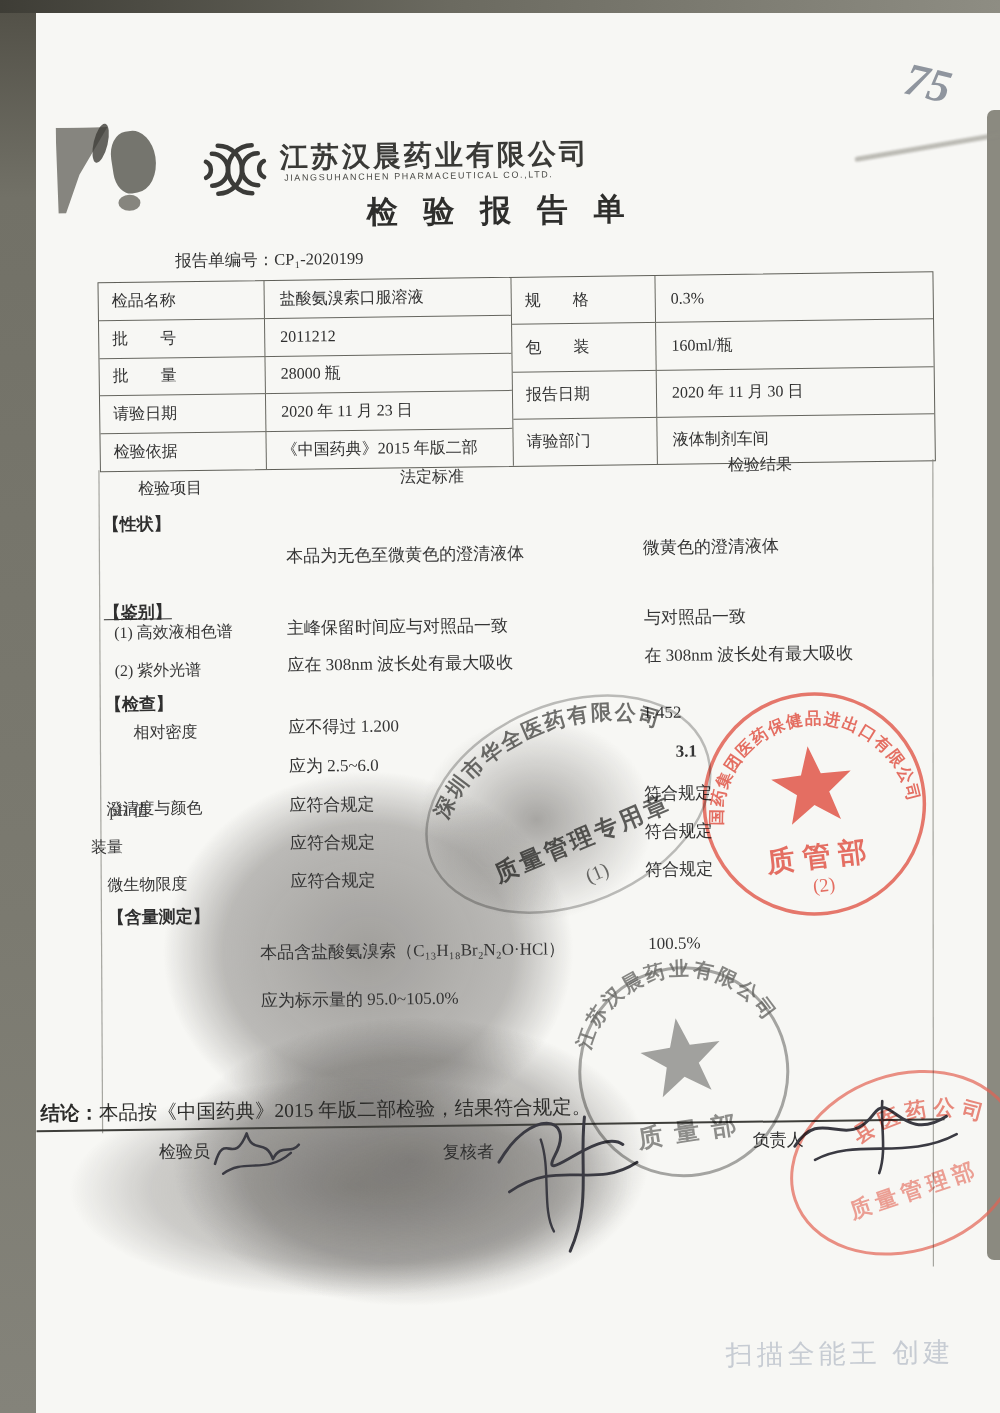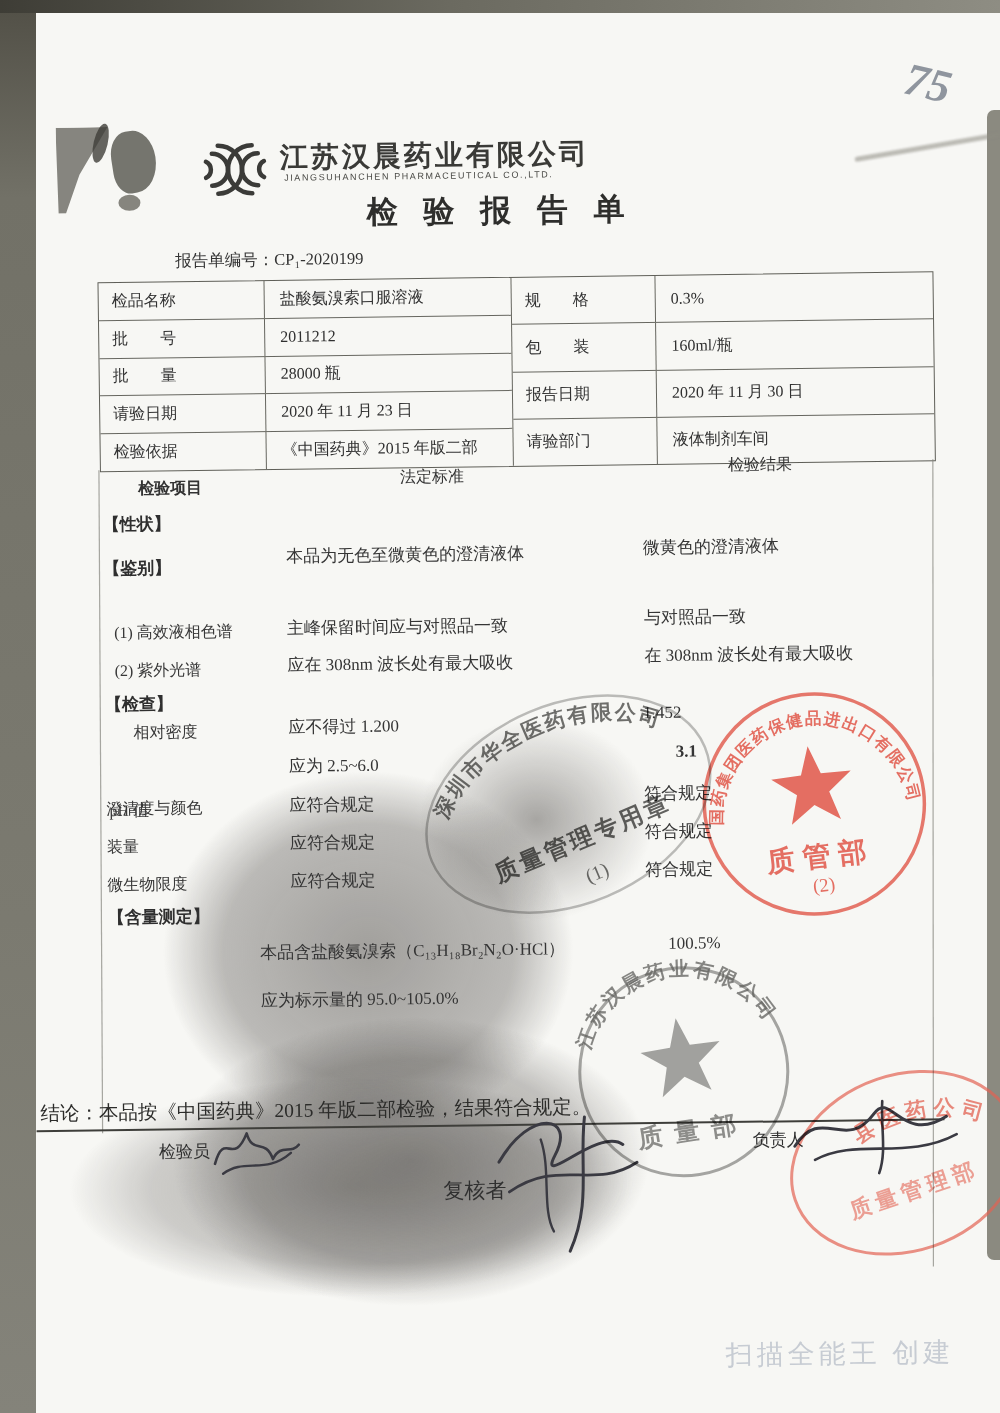--- a/index.html
+++ b/index.html
@@ -120,65 +120,65 @@
   <svg class="abs" style="left:0;top:0;" width="1000" height="1300" viewBox="0 0 1000 1300">
     <path d="M97 465 C96 700 94 920 92 1128" stroke="#83837c" stroke-width="1.2" fill="none" opacity="0.7"></path>
     <path d="M931 465 C930 700 926 980 921 1272" stroke="#83837c" stroke-width="1.2" fill="none" opacity="0.7"></path>
   </svg>
 
   <div class="abs smudge" style="left:110px;top:730px;width:500px;height:440px;background:radial-gradient(closest-side,rgba(146,144,141,.85),rgba(146,144,141,.6) 58%,rgba(146,144,141,0) 82%);"></div>
   <div class="abs smudge" style="left:120px;top:990px;width:560px;height:340px;background:radial-gradient(closest-side,rgba(150,148,145,.85),rgba(150,148,145,.55) 60%,rgba(150,148,145,0) 85%);"></div>
   <div class="abs smudge" style="left:20px;top:1060px;width:640px;height:250px;background:radial-gradient(closest-side,rgba(152,150,147,.7),rgba(152,150,147,.45) 62%,rgba(152,150,147,0) 88%);"></div>
   <div class="abs smudge" style="left:380px;top:690px;width:300px;height:260px;background:radial-gradient(closest-side,rgba(140,138,135,.75),rgba(140,138,135,0) 78%);"></div>
 
-  <div class="abs t colhead" style="left:136px;top:474px;font-weight:bold;">检验项目</div>
+  <div class="abs t colhead" style="left:136px;top:474px;">检验项目</div>
   <div class="abs t colhead" style="left:398px;top:466px;font-family:Liberation Mono, monospace;">法定标准</div>
   <div class="abs t colhead" style="left:726px;top:458px;font-family:Liberation Serif, serif;">检验结果</div>
 
   <div class="abs t sec" style="left:100px;top:508px;">【性状】</div>
   <div class="abs t std" style="left:283px;top:542px;">本品为无色至微黄色的澄清液体</div>
   <div class="abs t res" style="left:640px;top:538px;">微黄色的澄清液体</div>
 
-  <div class="abs t sec" style="left:100px;top:552px;">【鉴别】</div>
+  <div class="abs t sec" style="left:100px;top:596px;text-decoration:underline;">【鉴别】</div>
   <div class="abs t item" style="left:110px;top:618px;">(1) 高效液相色谱</div>
   <div class="abs t std" style="left:283px;top:614px;">主峰保留时间应与对照品一致</div>
   <div class="abs t res" style="left:640px;top:608px;">与对照品一致</div>
   <div class="abs t item" style="left:110px;top:656px;">(2) 紫外光谱</div>
   <div class="abs t std" style="left:283px;top:651px;">应在 308nm 波长处有最大吸收</div>
   <div class="abs t res" style="left:640px;top:646px;">在 308nm 波长处有最大吸收</div>
 
   <div class="abs t sec" style="left:100px;top:688px;text-align:right;">【检查】</div>
   <div class="abs t item" style="left:103px;top:718px;margin-left:25px;">相对密度</div>
   <div class="abs t std" style="left:283px;top:713px;">应不得过 1.200</div>
   <div class="abs t res" style="left:638px;top:705px;">1.452</div>
   <div class="abs t item" style="left:103px;top:796px;">pH 值</div>
   <div class="abs t std" style="left:283px;top:752px;">应为 2.5~6.0</div>
   <div class="abs t res" style="left:670px;top:744px;font-weight:bold;">3.1</div>
   <div class="abs t item" style="left:100px;top:794px;">澄清度与颜色</div>
   <div class="abs t std" style="left:283px;top:791px;">应符合规定</div>
   <div class="abs t res" style="left:638px;top:784px;">符合规定</div>
-  <div class="abs t item" style="left:100px;top:832px;">装量</div>
+  <div class="abs t item" style="left:84px;top:832px;">装量</div>
   <div class="abs t std" style="left:283px;top:829px;">应符合规定</div>
   <div class="abs t res" style="left:638px;top:822px;">符合规定</div>
   <div class="abs t item" style="left:100px;top:870px;">微生物限度</div>
   <div class="abs t std" style="left:283px;top:867px;">应符合规定</div>
   <div class="abs t res" style="left:638px;top:860px;">符合规定</div>
 
   <div class="abs t sec" style="left:100px;top:901px;">【含量测定】</div>
   <div class="abs t std" style="left:252px;top:938px;">本品含盐酸氨溴索（C₁₃H₁₈Br₂N₂O·HCl）</div>
-  <div class="abs t res" style="left:640px;top:936px;margin-left:20px;">100.5%</div>
+  <div class="abs t res" style="left:640px;top:936px;">100.5%</div>
   <div class="abs t std" style="left:252px;top:986px;">应为标示量的 95.0~105.0%</div>
 
   <div class="abs t" style="left:30px;top:1094px;font-size:19.5px;color:#2c2c2a;">
-    <span style="font-weight:normal;text-align:center;">结论：</span><span>本品按《中国药典》2015 年版二部检验，结果符合规定。</span>
+    <span style="font-weight:bold;text-align:center;">结论：</span><span>本品按《中国药典》2015 年版二部检验，结果符合规定。</span>
   </div>
   <div class="abs underrule" style="left:26px;top:1124px;width:908px;height:0;"></div>
 
   <div class="abs t" style="left:148px;top:1136px;font-size:17px;color:#303030;">检验员</div>
-  <div class="abs t" style="left:432px;top:1140px;font-size:21px;color:#303030;margin-top:36px;">复核者</div>
+  <div class="abs t" style="left:432px;top:1140px;font-size:17px;color:#303030;">复核者</div>
   <div class="abs t" style="left:742px;top:1132px;font-size:17px;color:#303030;">负责人</div>
 
   <svg class="abs sig" style="left:196px;top:1112px;" width="100" height="70" viewBox="0 0 100 70">
     <path d="M8 48 C18 14 26 52 40 18 C46 40 58 22 66 44 C74 28 84 40 92 30" stroke-width="2.6"></path>
     <path d="M16 58 C38 42 58 60 84 38" stroke-width="2.4"></path>
   </svg>
   <svg class="abs sig" style="left:470px;top:1100px;" width="180" height="160" viewBox="0 0 180 160">
     <path d="M18 62 C50 8 96 16 74 56 C56 90 118 28 142 46" stroke-width="3"></path>
     <path d="M28 92 C78 58 112 92 156 64" stroke-width="2.8"></path>
     <path d="M104 18 C98 66 110 104 88 152" stroke-width="3"></path>

